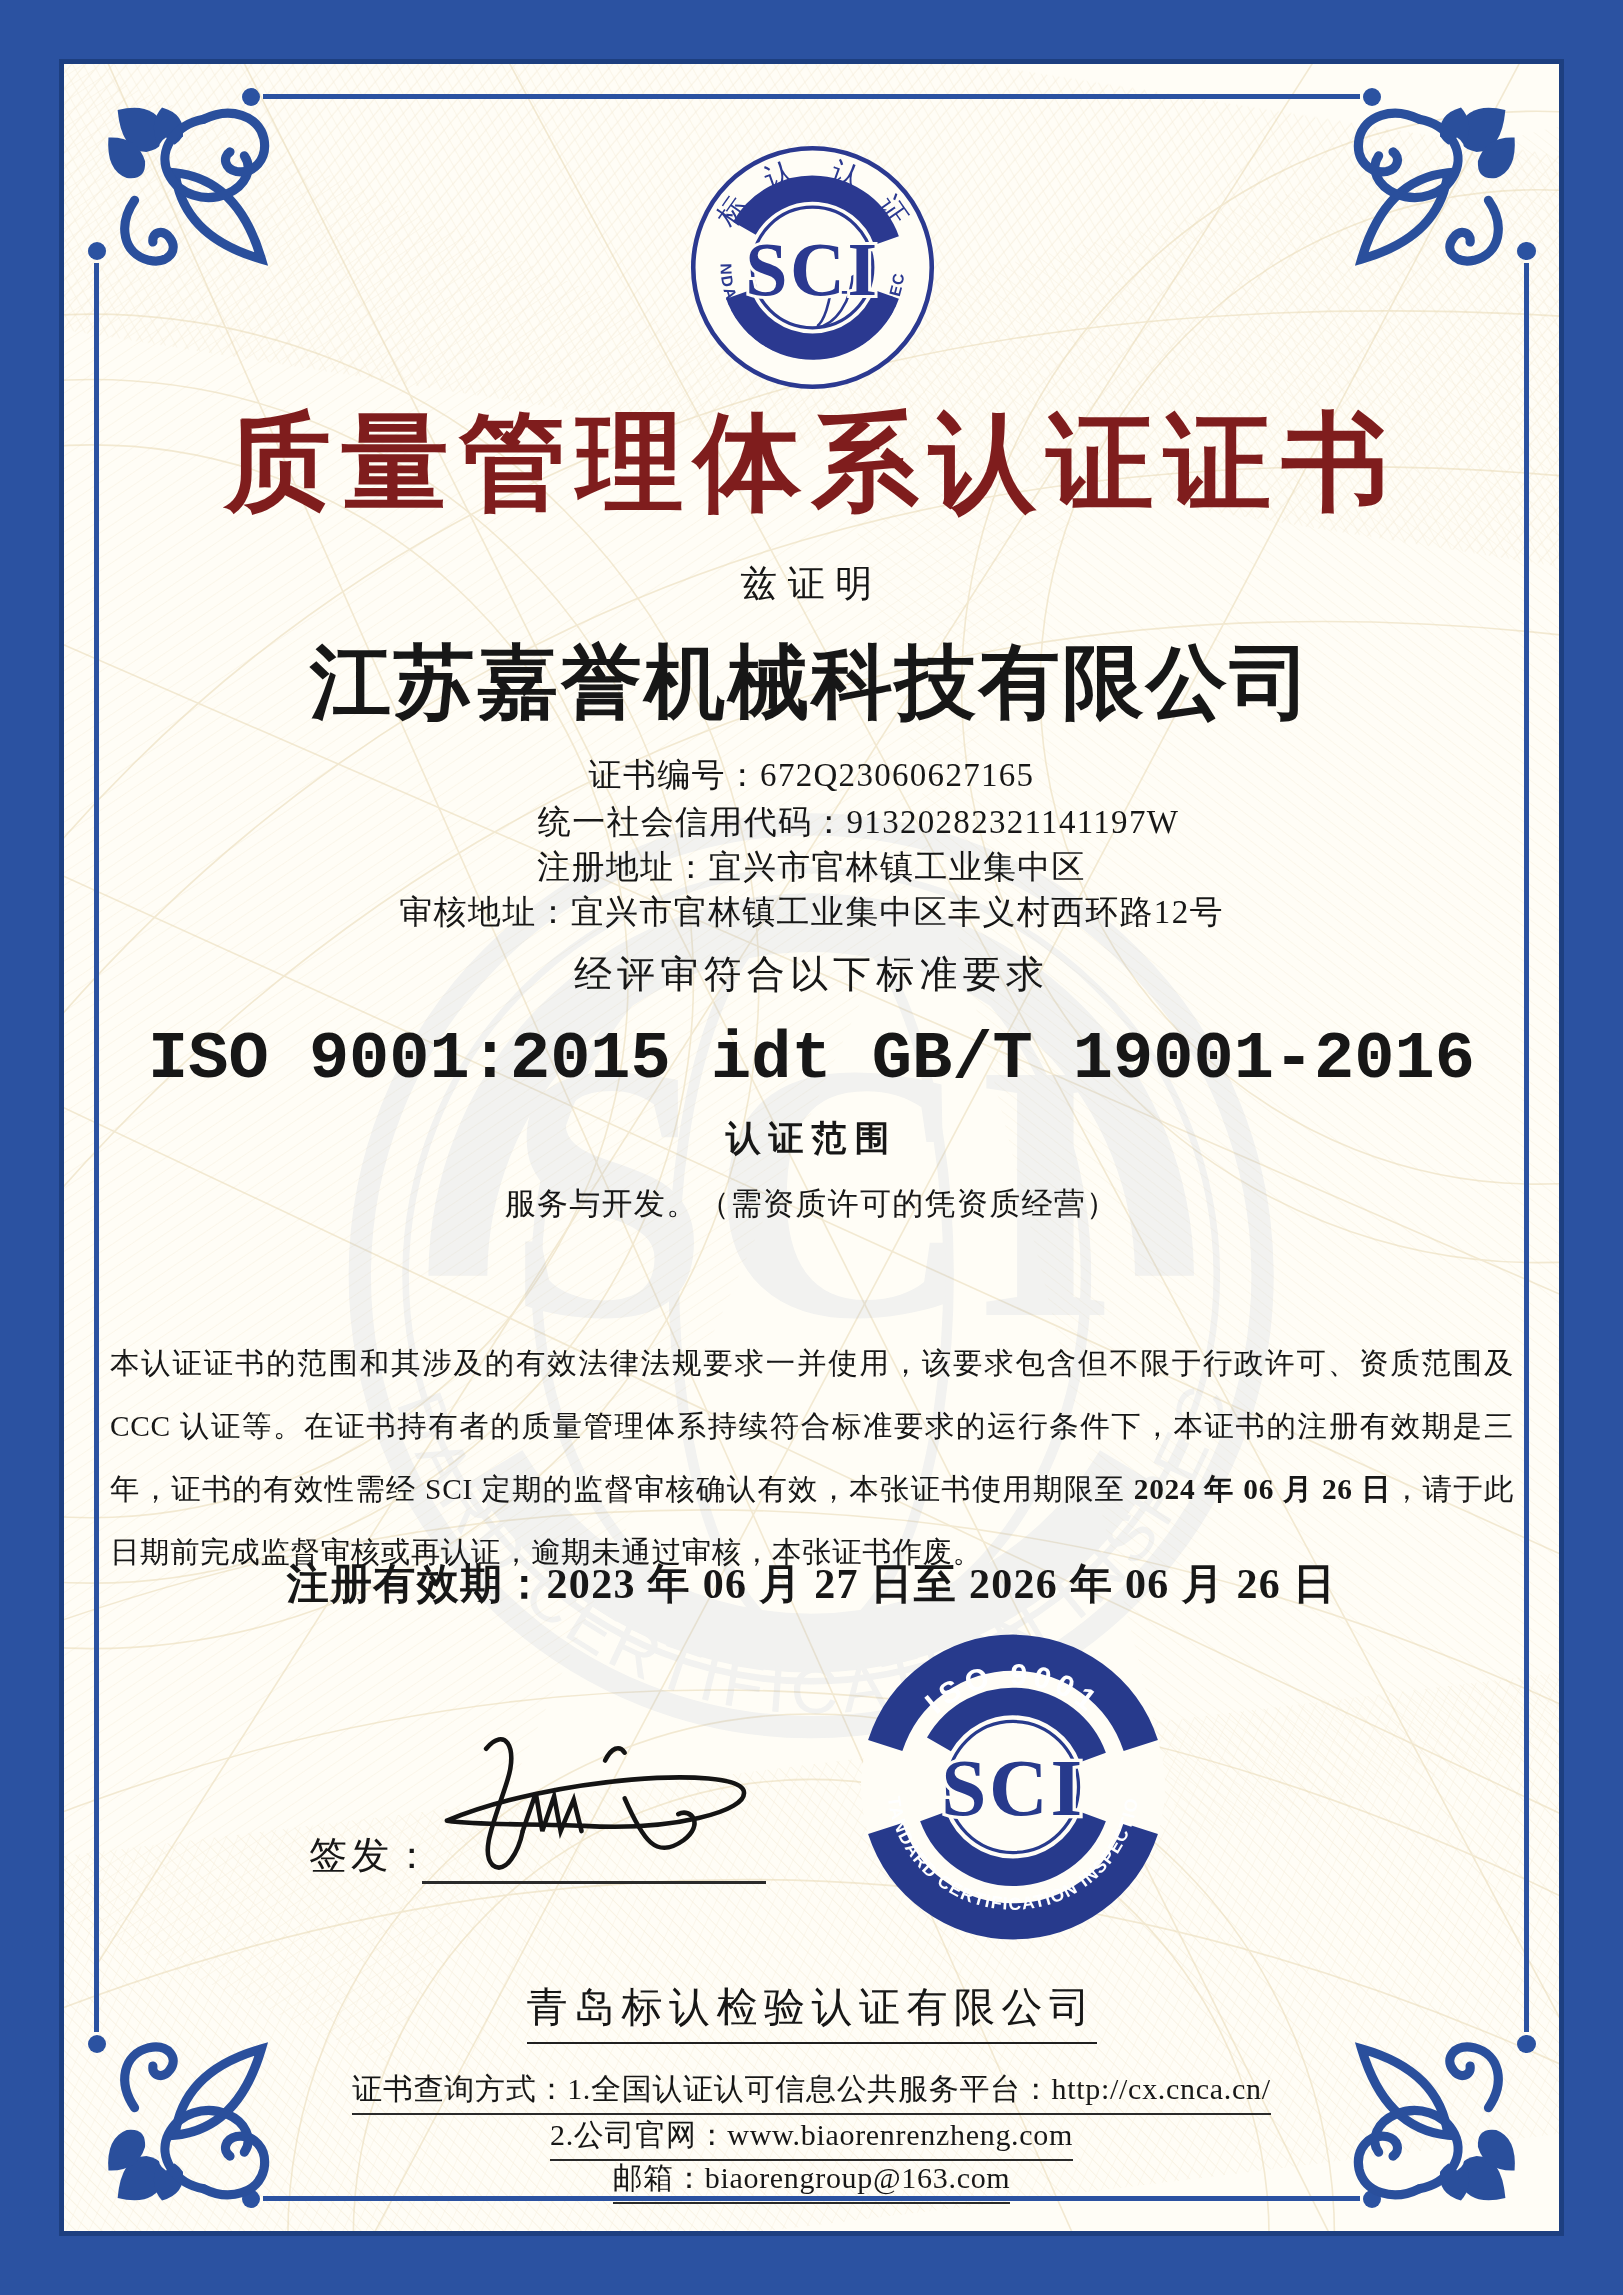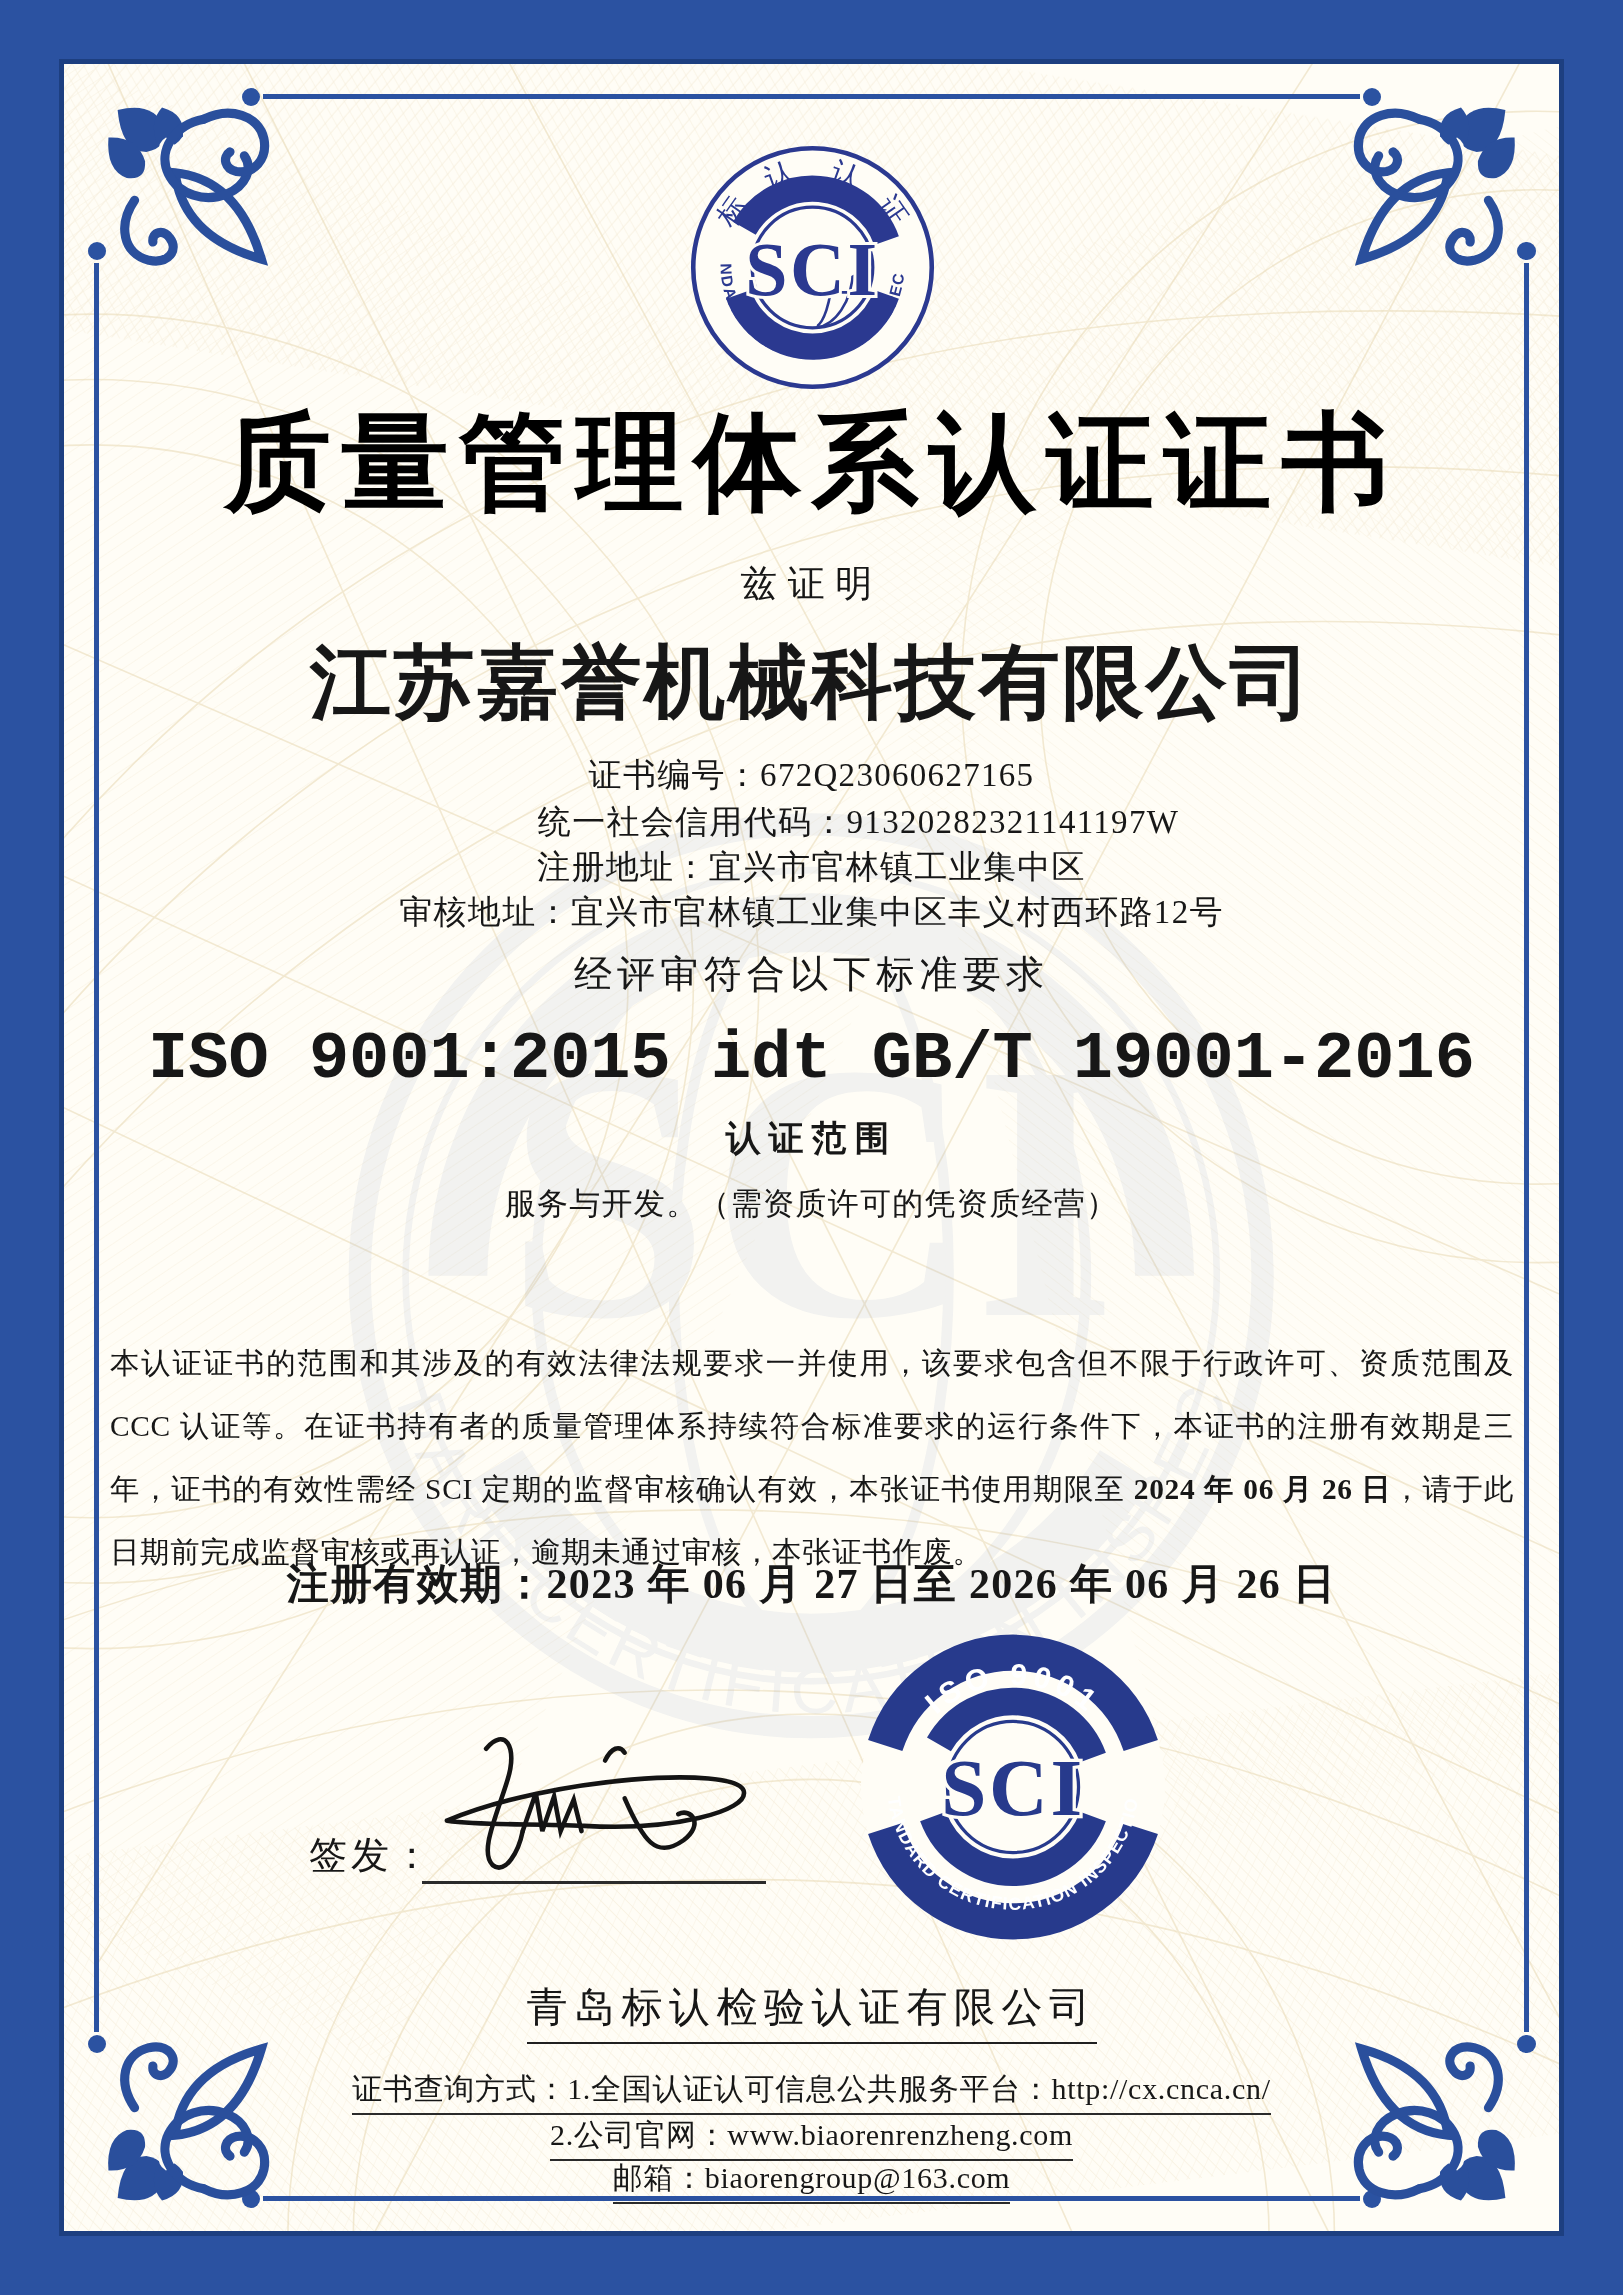--- a/index.html
+++ b/index.html
@@ -27,21 +27,21 @@
   .line-left i.a,.line-right i.a{top:-21px;left:-6.5px;}
   .line-left i.b,.line-right i.b{bottom:-21px;left:-6.5px;}
   .corner{position:absolute;width:196px;height:196px;z-index:4;}
   .corner.tl{left:98px;top:97px;}
   .corner.tr{right:98px;top:97px;transform:scaleX(-1);}
   .corner.bl{left:98px;bottom:84px;transform:scaleY(-1);}
   .corner.br{right:98px;bottom:84px;transform:scale(-1,-1);}
 
   
   .content{z-index:5;}
-  .title{top:391px;font-size:107px;font-weight:700;letter-spacing:10.5px;color:#000000;}
+  .title{top:391px;font-size:107px;font-weight:700;letter-spacing:10.5px;color:#7f1d1d;}
   .certify{top:559px;font-size:37px;letter-spacing:10.5px;}
   .company-name{top:629px;font-size:81px;font-weight:700;letter-spacing:2.6px;}
   .cert-line{font-size:33px;letter-spacing:1.3px;}
   .l1{top:753px;} .l2{top:800px;margin-left:47px;} .l3{top:845px;} .l4{top:890px;}
   .intro{top:949px;font-size:38px;letter-spacing:5.2px;}
   .iso{top:1021px;font-size:67px;font-weight:700;
        font-family:"Liberation Mono","DejaVu Sans Mono",monospace;letter-spacing:0;}
   .scope-title{top:1115px;font-size:35px;font-weight:700;letter-spacing:7.9px;}
   .scope{top:1179px;font-size:31px;line-height:50px;letter-spacing:1.3px;}
   .legal{top:1332px;left:110px;width:1404px;font-size:29.4px;line-height:63px;

